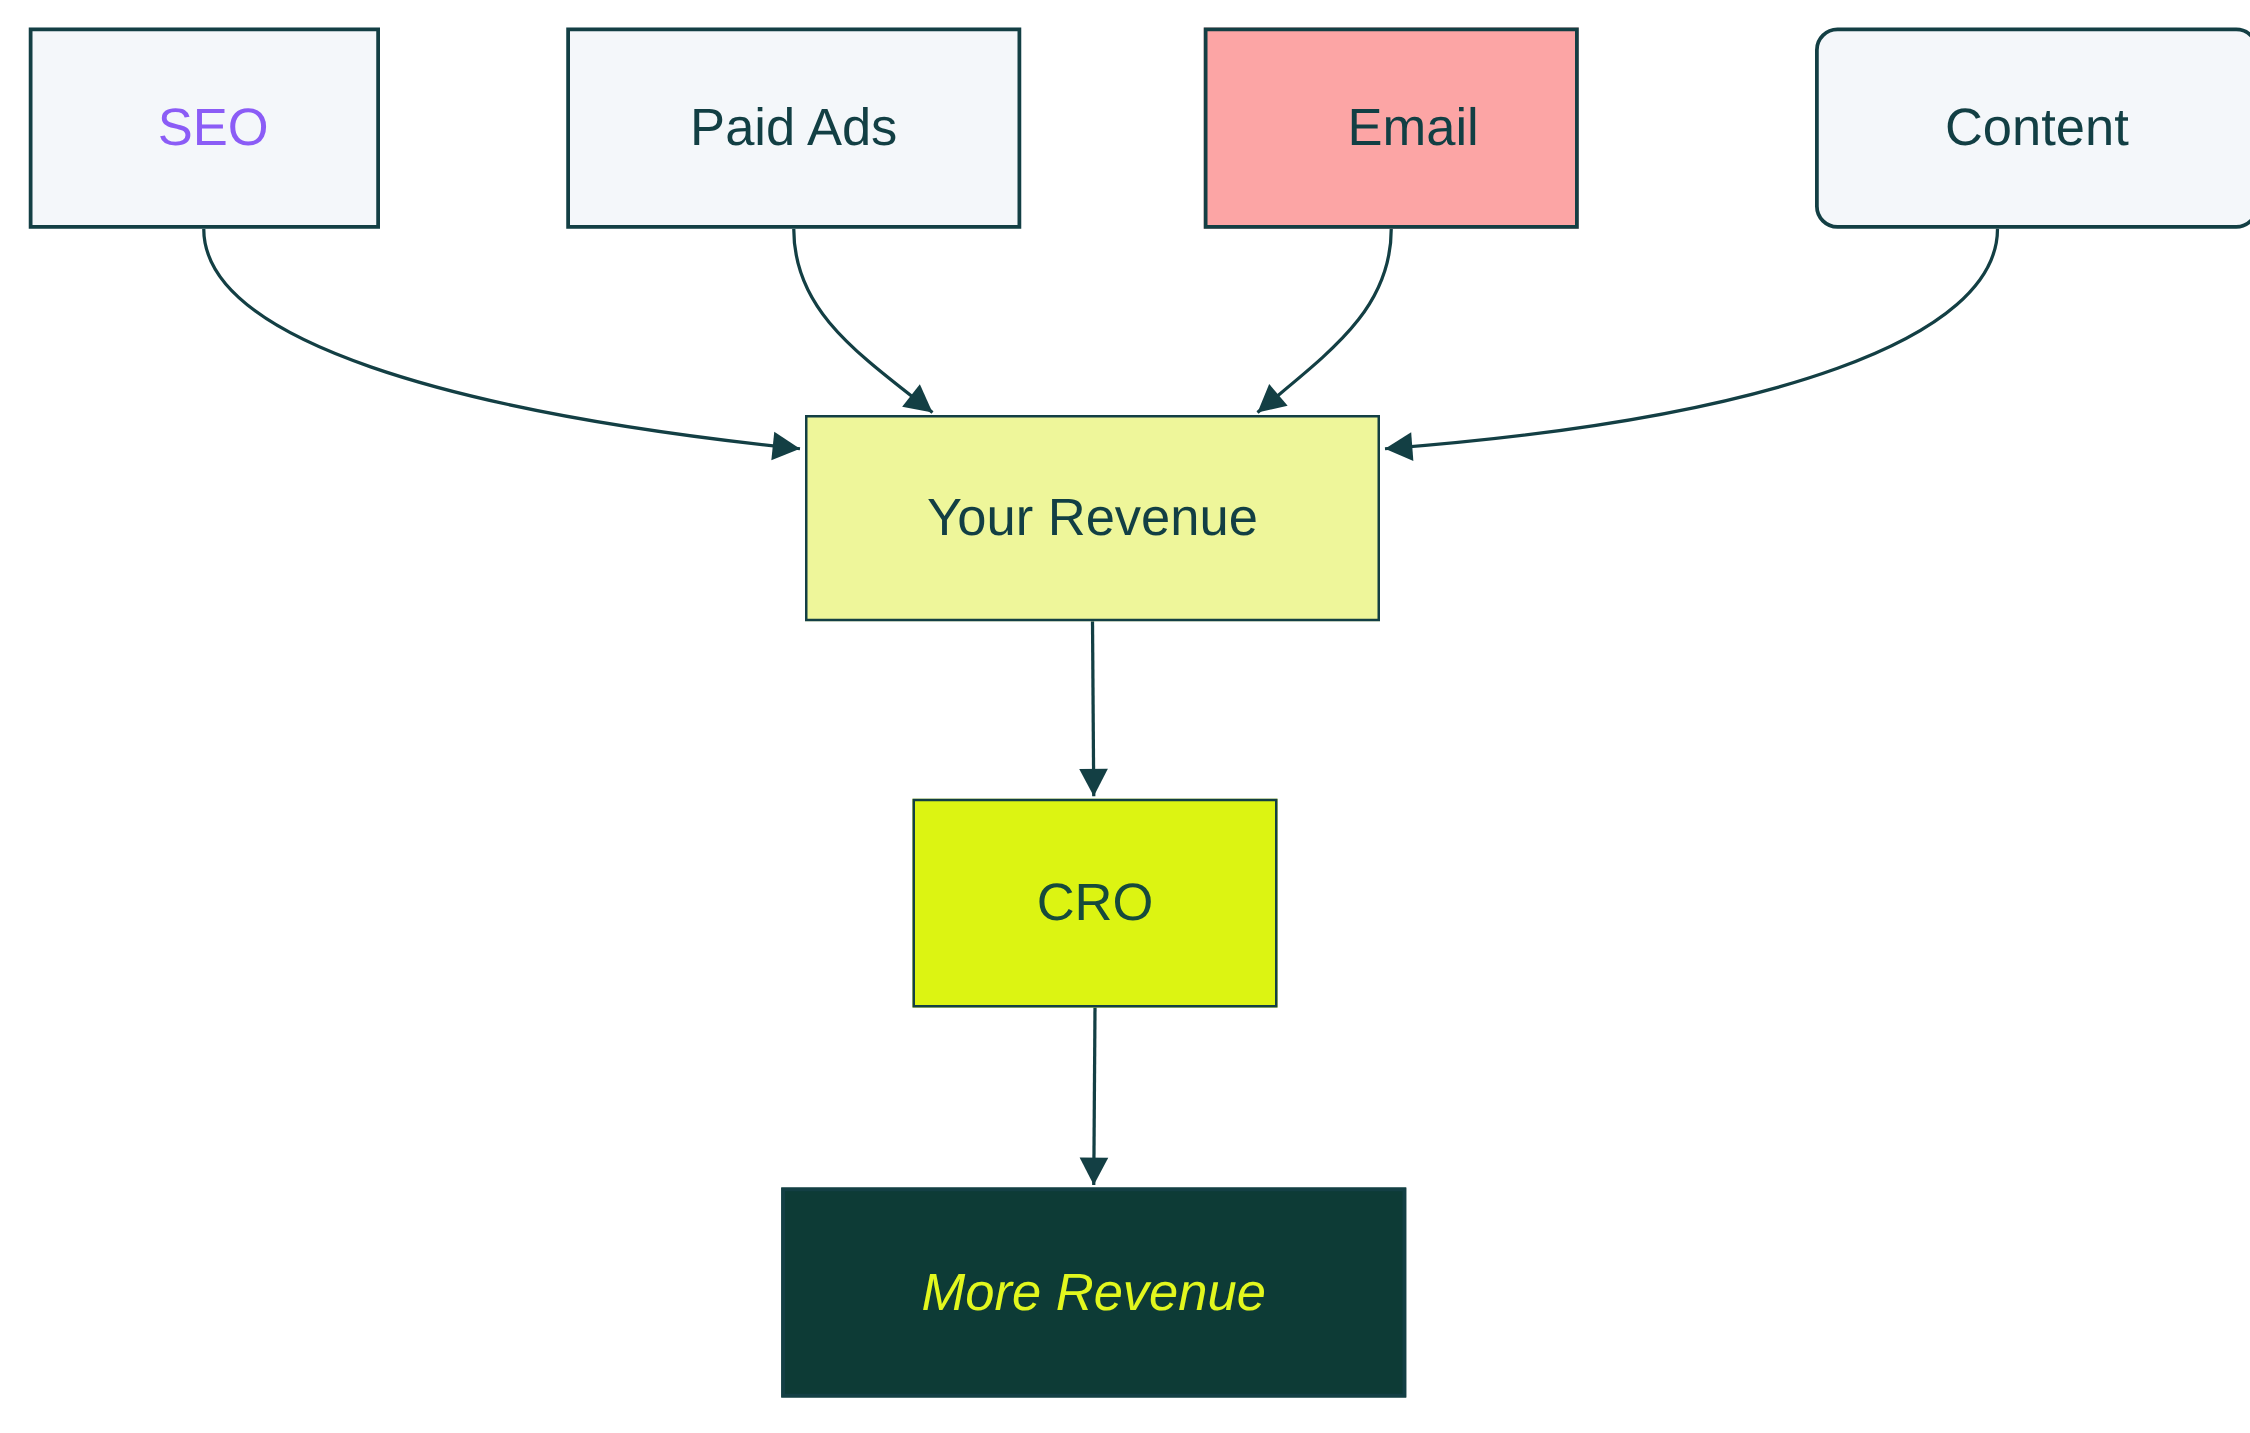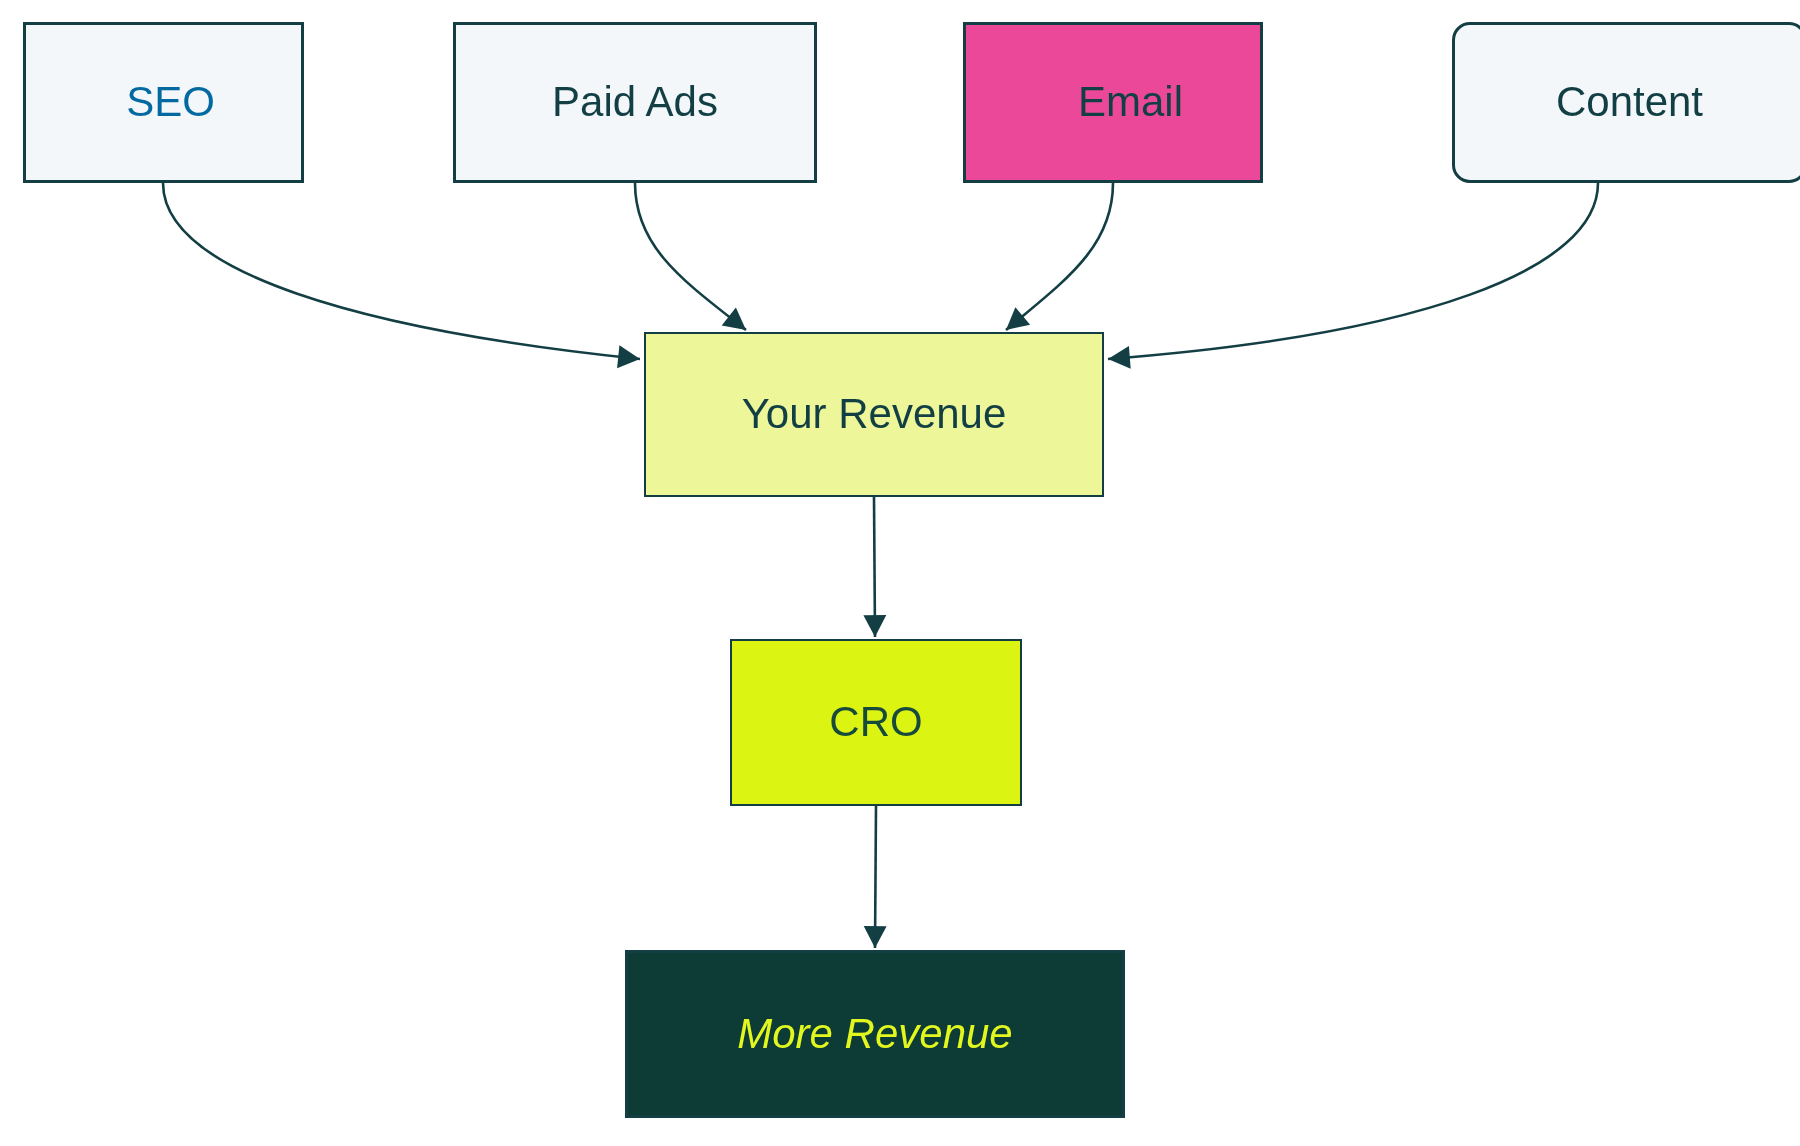--- a/index.html
+++ b/index.html
@@ -61,29 +61,29 @@
       </marker>
     </defs>
     <path class="edge" marker-end="url(#arrow)" d="M163,183 C163,272 360,330 640,359"></path>
     <path class="edge" marker-end="url(#arrow)" d="M635,183 C635,248 685,282 746,330"></path>
     <path class="edge" marker-end="url(#arrow)" d="M1113,183 C1113,248 1063,282 1006,330"></path>
     <path class="edge" marker-end="url(#arrow)" d="M1598,183 C1598,270 1420,335 1108,359"></path>
     <path class="edge" marker-end="url(#arrow)" d="M874,497 L875,637"></path>
     <path class="edge" marker-end="url(#arrow)" d="M876,806 L875,948"></path>
   </svg>
 
-  <div class="node" id="n-seo" style="background: rgb(244, 247, 250); color: #0369a1; padding-left: 14px;">
+  <div class="node" id="n-seo" style="background: rgb(244, 247, 250); color: #8b5cf6; padding-left: 14px;">
     <span>SEO</span>
   </div>
 
   <div class="node" id="n-paid-ads" style="background: rgb(244, 247, 250); color: rgb(18, 63, 68);">
     <span>Paid Ads</span>
   </div>
 
-  <div class="node" id="n-email" style="background: #ec4899; color: rgb(18, 63, 68); padding-left: 35px;">
+  <div class="node" id="n-email" style="background: #fca5a5; color: rgb(18, 63, 68); padding-left: 35px;">
     <span>Email</span>
   </div>
 
   <div class="node" id="n-content" style="background: rgb(244, 247, 250); color: rgb(18, 63, 68);">
     <span>Content</span>
   </div>
 
   <div class="node" id="n-your-website" style="background: rgb(238, 246, 154); color: rgb(18, 63, 68);">
     <span>Your Revenue</span>
   </div>

